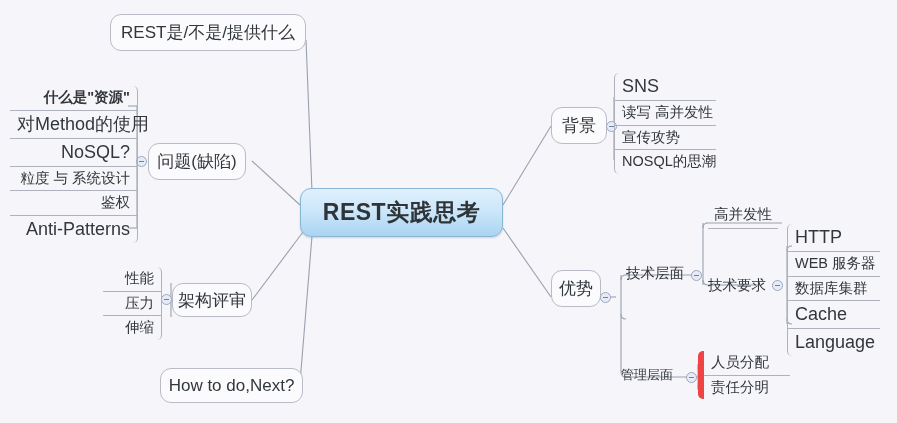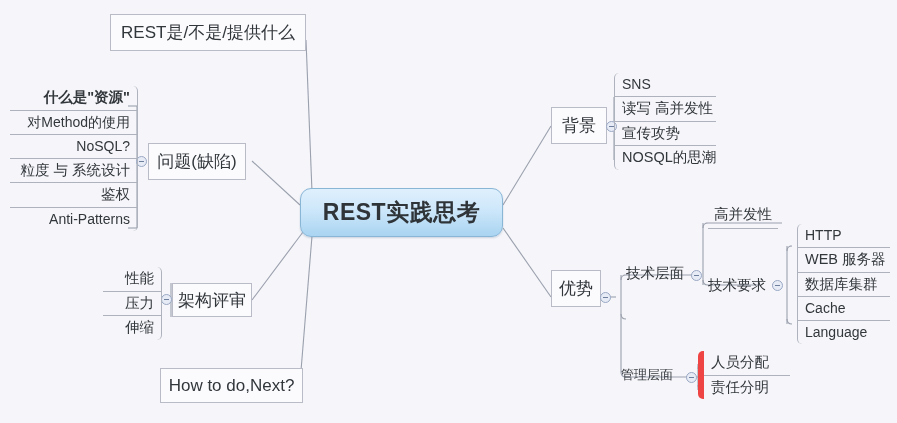--- a/index.html
+++ b/index.html
@@ -42,38 +42,38 @@
     color: #2f3438;
     letter-spacing: 0.5px;
     box-shadow: 0 1px 2px rgba(90,120,150,.28);
   }
 
   
   .l1-node {
     position: absolute;
     box-sizing: border-box;
     border: 1px solid #b9bcc6;
-    border-radius: 0;
+    border-radius: 11px;
     background: #fbfbfd;
     display: flex;
     align-items: center;
     justify-content: center;
     font-size: 17px;
     color: #32373c;
     white-space: nowrap;
     padding: 0 9px;
   }
 
   
   .leaf-group {
     position: absolute;
   }
   .leaf {
     box-sizing: border-box;
-    font-size: 14px;
+    font-size: 18px;
     color: #32373c;
     white-space: nowrap;
     line-height: 1;
     padding: 4px 7px 5px 7px;
     position: relative;
   }
   .leaf.cjk { font-size: 14.5px; }
   .leaf.bold { font-weight: bold; }
 
   
@@ -226,21 +226,21 @@
   <div class="toggle" style="left:600px; top:292px;"></div>
 
   <div style="position:absolute; left:626px; top:264px; font-size:14.5px; color:#32373c; white-space:nowrap;">技术层面</div>
   <div class="toggle" style="left:691px; top:270px;"></div>
 
   <div style="position:absolute; left:708px; top:205px; font-size:14.5px; color:#32373c; white-space:nowrap; border-bottom:1px solid #aeb2bd; padding:0 6px 4px 6px;">高并发性</div>
 
   <div style="position:absolute; left:708px; top:276px; font-size:14.5px; color:#32373c; white-space:nowrap;">技术要求</div>
   <div class="toggle" style="left:772px; top:280px;"></div>
 
-  <div class="leaf-group right" style="left:787px; top:224px; width:92px; border-left:1px solid #aeb2bd; border-radius:5px 0 0 5px;margin-left:10px;">
+  <div class="leaf-group right" style="left:787px; top:224px; width:92px; border-left:1px solid #aeb2bd; border-radius:5px 0 0 5px;">
     <div class="leaf">HTTP</div>
     <div class="leaf cjk">WEB 服务器</div>
     <div class="leaf cjk">数据库集群</div>
     <div class="leaf">Cache</div>
     <div class="leaf noline">Language</div>
   </div>
 
   <div style="position:absolute; left:621px; top:366px; font-size:13px; color:#32373c; white-space:nowrap;">管理层面</div>
   <div class="toggle" style="left:686px; top:372px;"></div>
 

